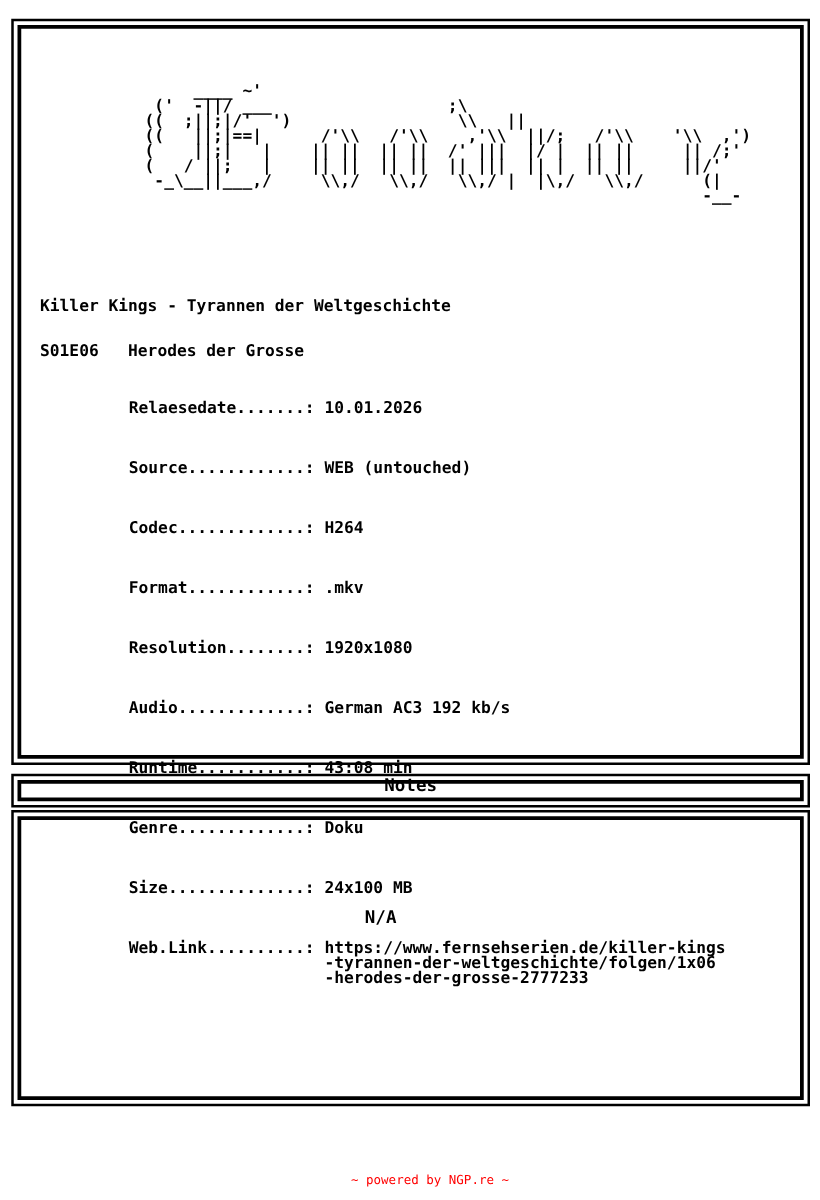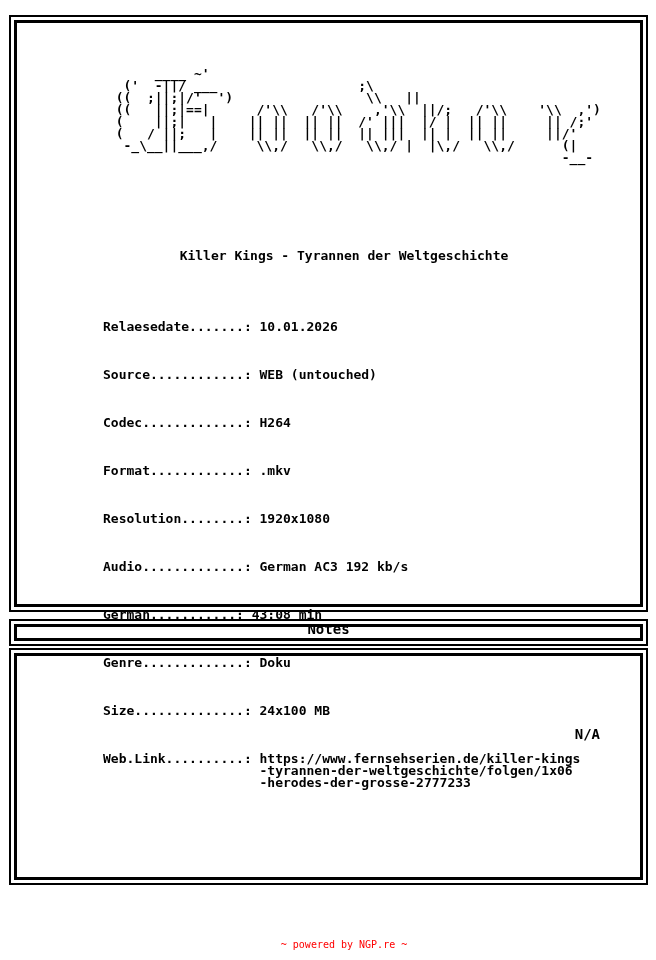--- a/index.html
+++ b/index.html
@@ -37,23 +37,23 @@
     top: 68px;
     margin: 0;
     font: bold 13px/12px "DejaVu Sans Mono", monospace;
     white-space: pre;
     letter-spacing: 0;
   }
 
   
   .title-block {
     left: 32px;
-    top: 226px;
+    top: 216px;
     width: 624px;
-    text-align: center;
+    text-align: left;
     font: bold 13px/12px "DejaVu Sans Mono", monospace;
     white-space: pre;
   }
 
   
   .details {
     left: 103px;
     top: 297px;
     font: bold 13px/12px "DejaVu Sans Mono", monospace;
     white-space: pre;
@@ -70,21 +70,21 @@
     left: 9px;
     top: 622px;
     width: 639px;
     text-align: center;
     font: bold 14px/14px "DejaVu Sans Mono", monospace;
   }
   .notes-body-text {
     left: 9px;
     top: 727px;
     width: 591px;
-    text-align: right;
+    text-align: center;
     font: bold 14px/14px "DejaVu Sans Mono", monospace;
   }
 
   
   .footer {
     left: 32px;
     top: 906px;
     width: 624px;
     text-align: center;
     font: normal 10px/15.5px "DejaVu Sans Mono", monospace;
@@ -110,30 +110,31 @@
    ('  -||/ ___                  ;\
   ((  ;||;|/'  ')                 \\   ||
   ((   ||;|==|      /'\\   /'\\    ,'\\  ||/;   /'\\    '\\  ,')
   (    ||;|   |    || ||  || ||  /' |||  |/ |  || ||     || /;'
   (   / ||;   |    || ||  || ||  || |||  || |  || ||     ||/'
    -_\__||___,/     \\,/   \\,/   \\,/ |  |\,/   \\,/      (|
                                                            -__-</pre>
 
 <div class="abs title-block">
   <div>Killer Kings - Tyrannen der Weltgeschichte</div>
+  <div>S01E06   Herodes der Grosse</div>
 </div>
 
 <div class="abs details">
   <div class="detail-row"><span class="label">Relaesedate.......:</span> <span class="value">10.01.2026</span></div>
   <div class="detail-row"><span class="label">Source............:</span> <span class="value">WEB (untouched)</span></div>
   <div class="detail-row"><span class="label">Codec.............:</span> <span class="value">H264</span></div>
   <div class="detail-row"><span class="label">Format............:</span> <span class="value">.mkv</span></div>
   <div class="detail-row"><span class="label">Resolution........:</span> <span class="value">1920x1080</span></div>
   <div class="detail-row"><span class="label">Audio.............:</span> <span class="value">German AC3 192 kb/s</span></div>
-  <div class="detail-row"><span class="label">German...........:</span> <span class="value">43:08 min</span></div>
+  <div class="detail-row"><span class="label">Runtime...........:</span> <span class="value">43:08 min</span></div>
   <div class="detail-row"><span class="label">Genre.............:</span> <span class="value">Doku</span></div>
   <div class="detail-row"><span class="label">Size..............:</span> <span class="value">24x100 MB</span></div>
   <div class="detail-row"><span class="label">Web.Link..........:</span> <span class="value">https://www.fernsehserien.de/killer-kings
 -tyrannen-der-weltgeschichte/folgen/1x06
 -herodes-der-grosse-2777233</span></div>
 </div>
 
 <div class="abs notes-header-text">Notes</div>
 
 <div class="abs notes-body-text">N/A</div>

